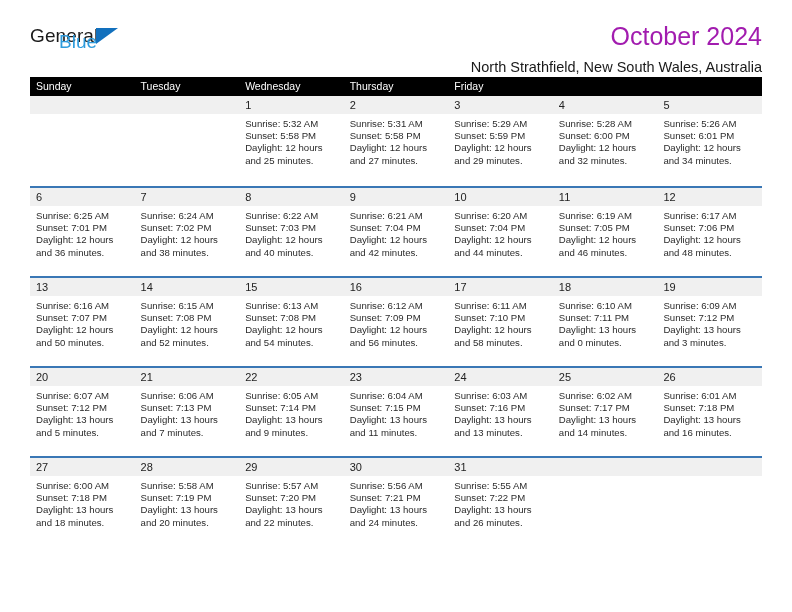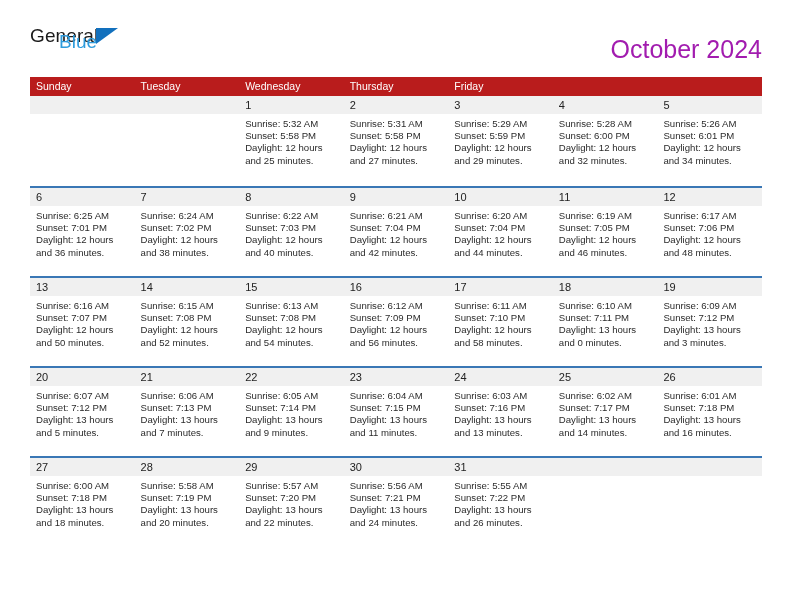--- a/index.html
+++ b/index.html
@@ -82,21 +82,21 @@
   }
 
   
   .calendar {
     width: 732px;
     margin-top: 3px;
   }
   .weekdays {
     display: grid;
     grid-template-columns: repeat(7, 1fr);
-    background: #b91c1c;
+    background: #000000;
     height: 19px;
   }
   .weekday {
     color: #ffffff;
     font-size: 10.5px;
     line-height: 19px;
     padding-left: 6px;
     white-space: nowrap;
   }
   .week {
@@ -145,20 +145,21 @@
   <div class="topbar">
 
     <div class="logo">
       <span class="logo-general">General</span>
       <span class="logo-tri"></span>
       <span class="logo-blue">Blue</span>
     </div>
 
     <div class="titles">
       <h1 class="cal-title">October 2024</h1>
+      <p class="cal-subtitle">North Strathfield, New South Wales, Australia</p>
     </div>
 
   </div>
 
   <div class="calendar">
     <div class="weekdays">
         <div class="weekday">Sunday</div>
         <div class="weekday">Tuesday</div>
         <div class="weekday">Wednesday</div>
         <div class="weekday">Thursday</div>

